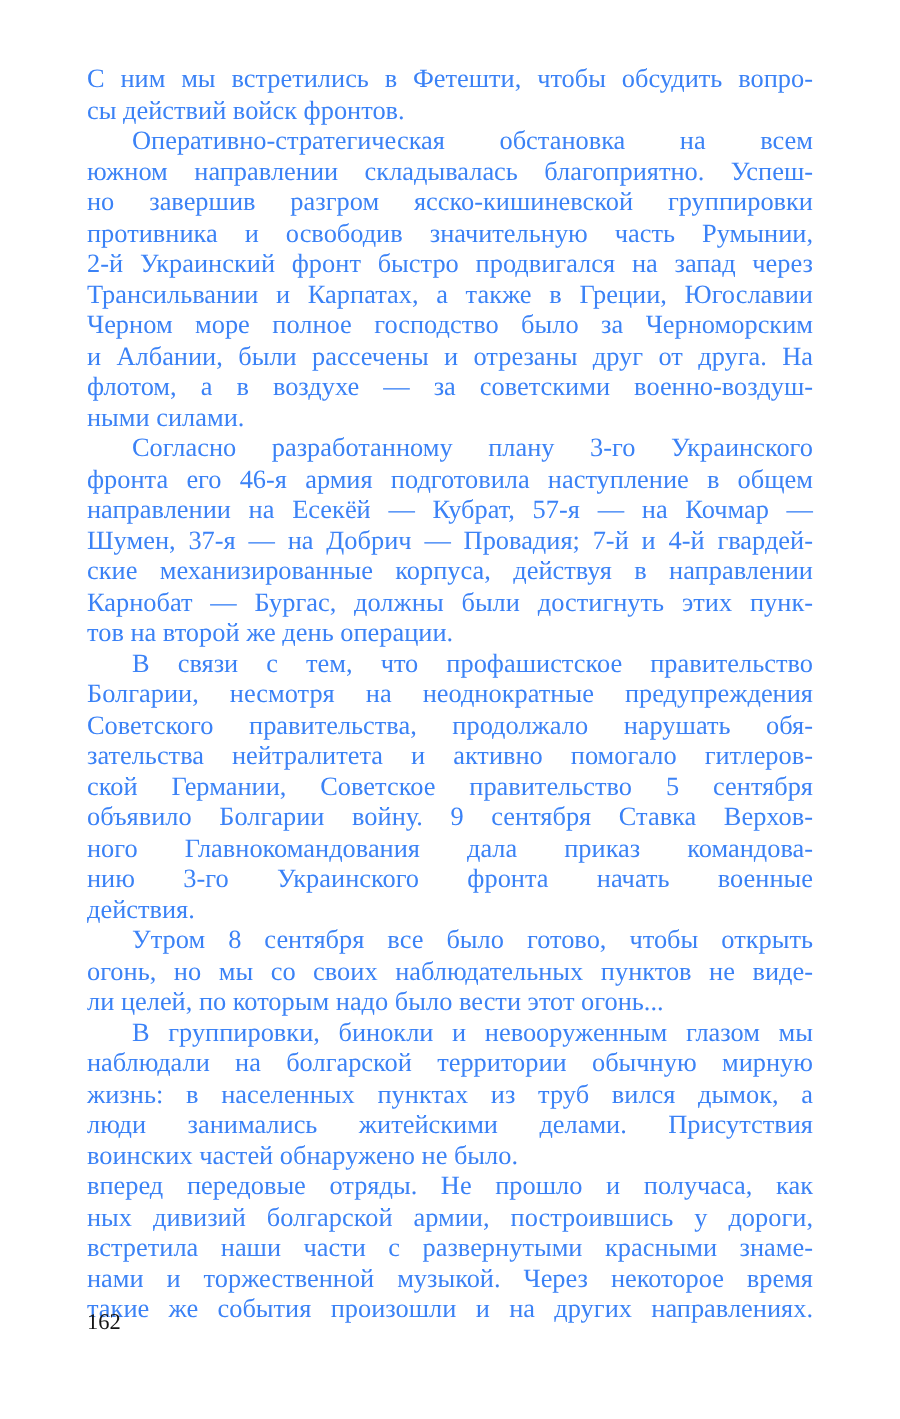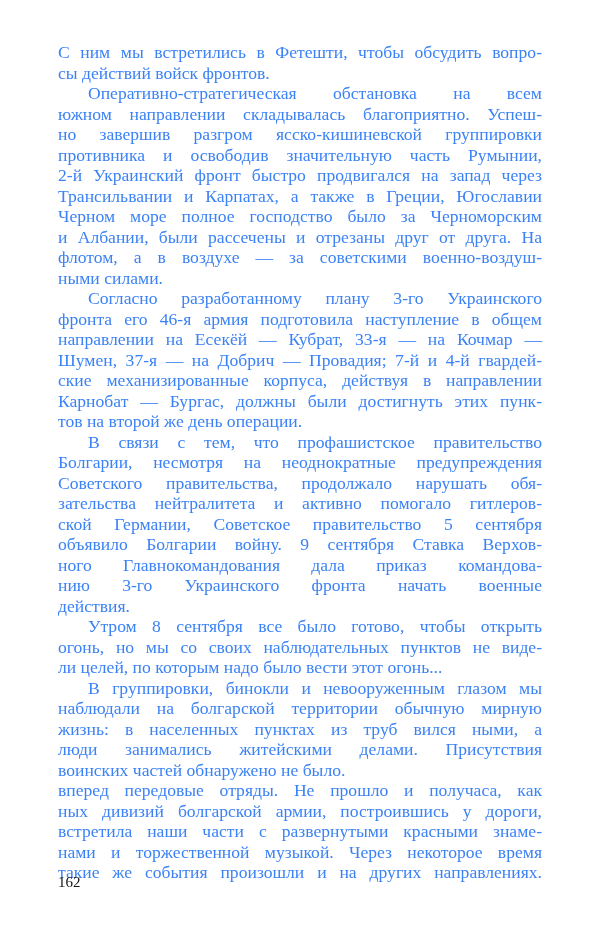--- a/index.html
+++ b/index.html
@@ -63,21 +63,21 @@
     <span class="line">Трансильвании и Карпатах, а также в Греции, Югославии</span>
     <span class="line">Черном море полное господство было за Черноморским</span>
     <span class="line">и Албании, были рассечены и отрезаны друг от друга. На</span>
     <span class="line">флотом, а в воздухе — за советскими военно-воздуш-</span>
     <span class="line last">ными силами.</span>
   </div>
 
   <div class="paragraph">
     <span class="line indent">Согласно разработанному плану 3-го Украинского</span>
     <span class="line">фронта его 46-я армия подготовила наступление в общем</span>
-    <span class="line">направлении на Есекёй — Кубрат, 33-я — на Кочмар —</span>
+    <span class="line">направлении на Есекёй — Кубрат, 57-я — на Кочмар —</span>
     <span class="line">Шумен, 37-я — на Добрич — Провадия; 7-й и 4-й гвардей-</span>
     <span class="line">ские механизированные корпуса, действуя в направлении</span>
     <span class="line">Карнобат — Бургас, должны были достигнуть этих пунк-</span>
     <span class="line last">тов на второй же день операции.</span>
   </div>
 
   <div class="paragraph">
     <span class="line indent">В связи с тем, что профашистское правительство</span>
     <span class="line">Болгарии, несмотря на неоднократные предупреждения</span>
     <span class="line">Советского правительства, продолжало нарушать обя-</span>
@@ -91,21 +91,21 @@
 
   <div class="paragraph">
     <span class="line indent">Утром 8 сентября все было готово, чтобы открыть</span>
     <span class="line">огонь, но мы со своих наблюдательных пунктов не виде-</span>
     <span class="line last">ли целей, по которым надо было вести этот огонь...</span>
   </div>
 
   <div class="paragraph">
     <span class="line indent">В группировки, бинокли и невооруженным глазом мы</span>
     <span class="line">наблюдали на болгарской территории обычную мирную</span>
-    <span class="line">жизнь: в населенных пунктах из труб вился ными, а</span>
+    <span class="line">жизнь: в населенных пунктах из труб вился дымок, а</span>
     <span class="line">люди занимались житейскими делами. Присутствия</span>
     <span class="line last">воинских частей обнаружено не было.</span>
   </div>
 
   <div class="paragraph">
     <span class="line">вперед передовые отряды. Не прошло и получаса, как</span>
     <span class="line">ных дивизий болгарской армии, построившись у дороги,</span>
     <span class="line">встретила наши части с развернутыми красными знаме-</span>
     <span class="line">нами и торжественной музыкой. Через некоторое время</span>
     <span class="line">такие же события произошли и на других направлениях.</span>

